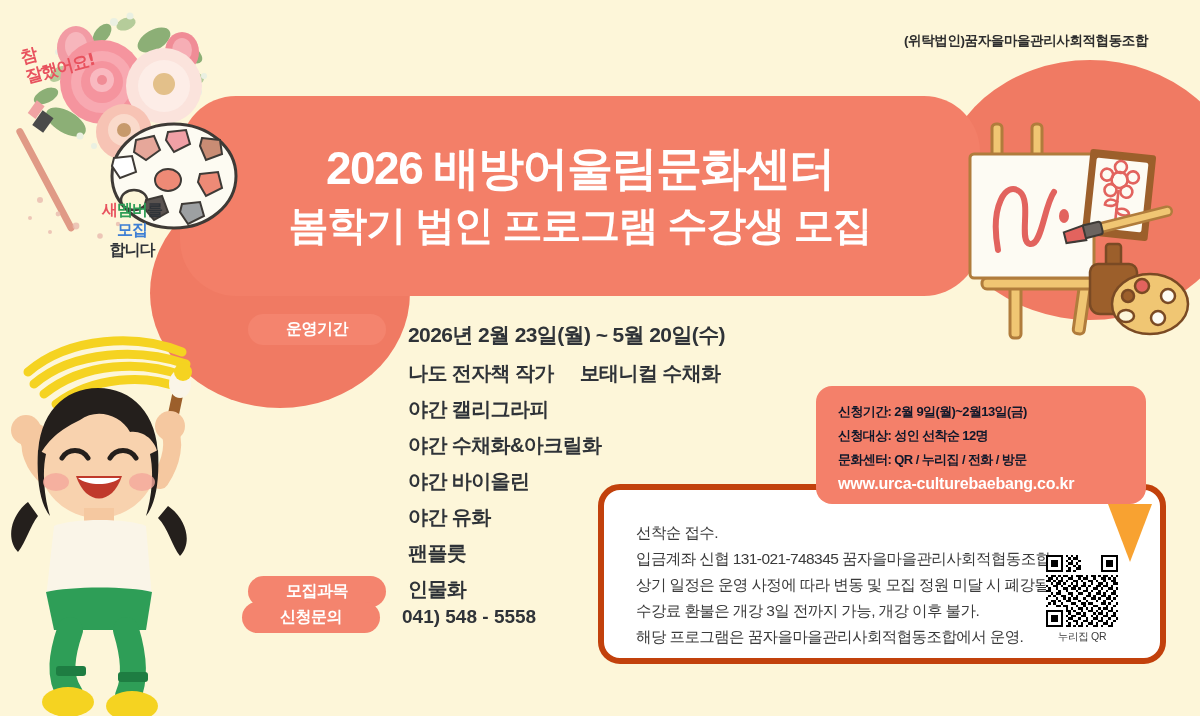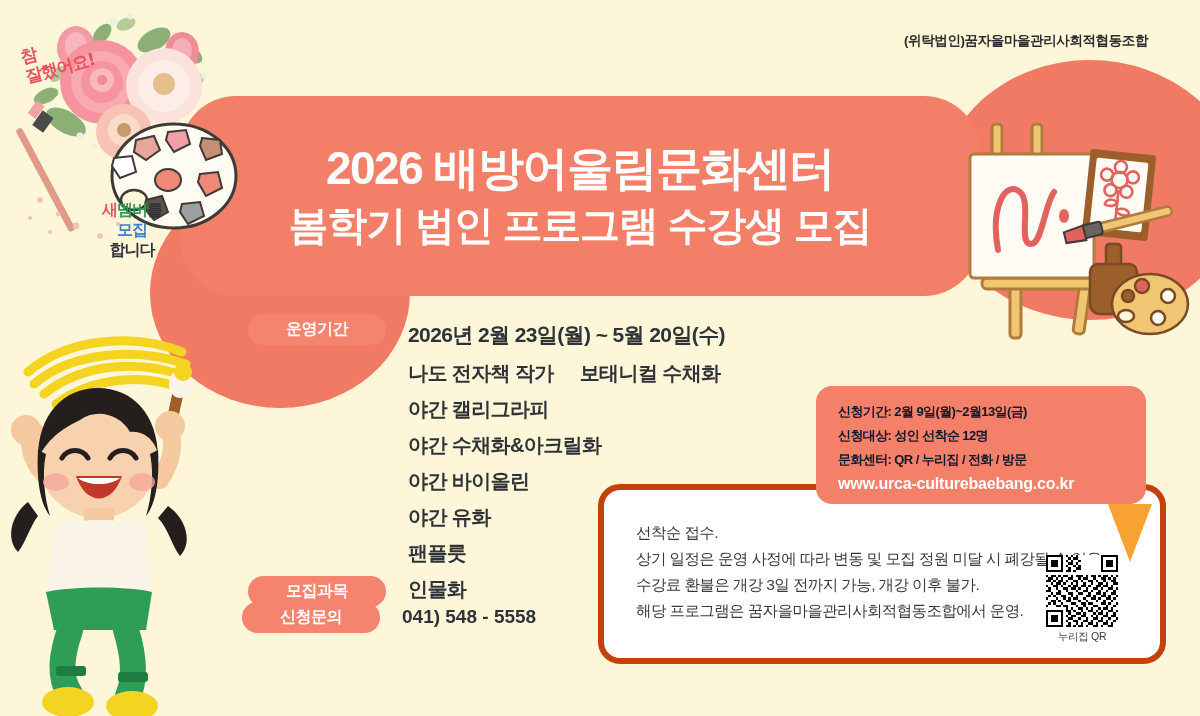--- a/index.html
+++ b/index.html
@@ -282,20 +282,21 @@
   <div class="callout-tail"></div>
   <div class="callout">
     <div class="callout-line">신청기간: 2월 9일(월)~2월13일(금)</div>
     <div class="callout-line">신청대상: 성인 선착순 12명</div>
     <div class="callout-line">문화센터: QR / 누리집 / 전화 / 방문</div>
     <div class="callout-url">www.urca-culturebaebang.co.kr</div>
   </div>
 
   <div class="notes">
     <div class="note-line">선착순 접수.</div>
+    <div class="note-line">입금계좌 신협 131-021-748345 꿈자을마을관리사회적협동조합</div>
     <div class="note-line">상기 일정은 운영 사정에 따라 변동 및 모집 정원 미달 시 폐강될 수 있음.</div>
     <div class="note-line">수강료 환불은 개강 3일 전까지 가능, 개강 이후 불가.</div>
     <div class="note-line">해당 프로그램은 꿈자을마을관리사회적협동조합에서 운영.</div>
     <div class="qr-wrap">
       <svg class="qr" viewBox="0 0 29 29" shape-rendering="crispEdges">
         <rect width="29" height="29" fill="#fff"></rect>
         <g fill="#000">
           <rect x="0" y="0" width="7" height="1"></rect>
             <rect x="0" y="6" width="7" height="1"></rect>
           <rect x="0" y="0" width="1" height="7"></rect>

